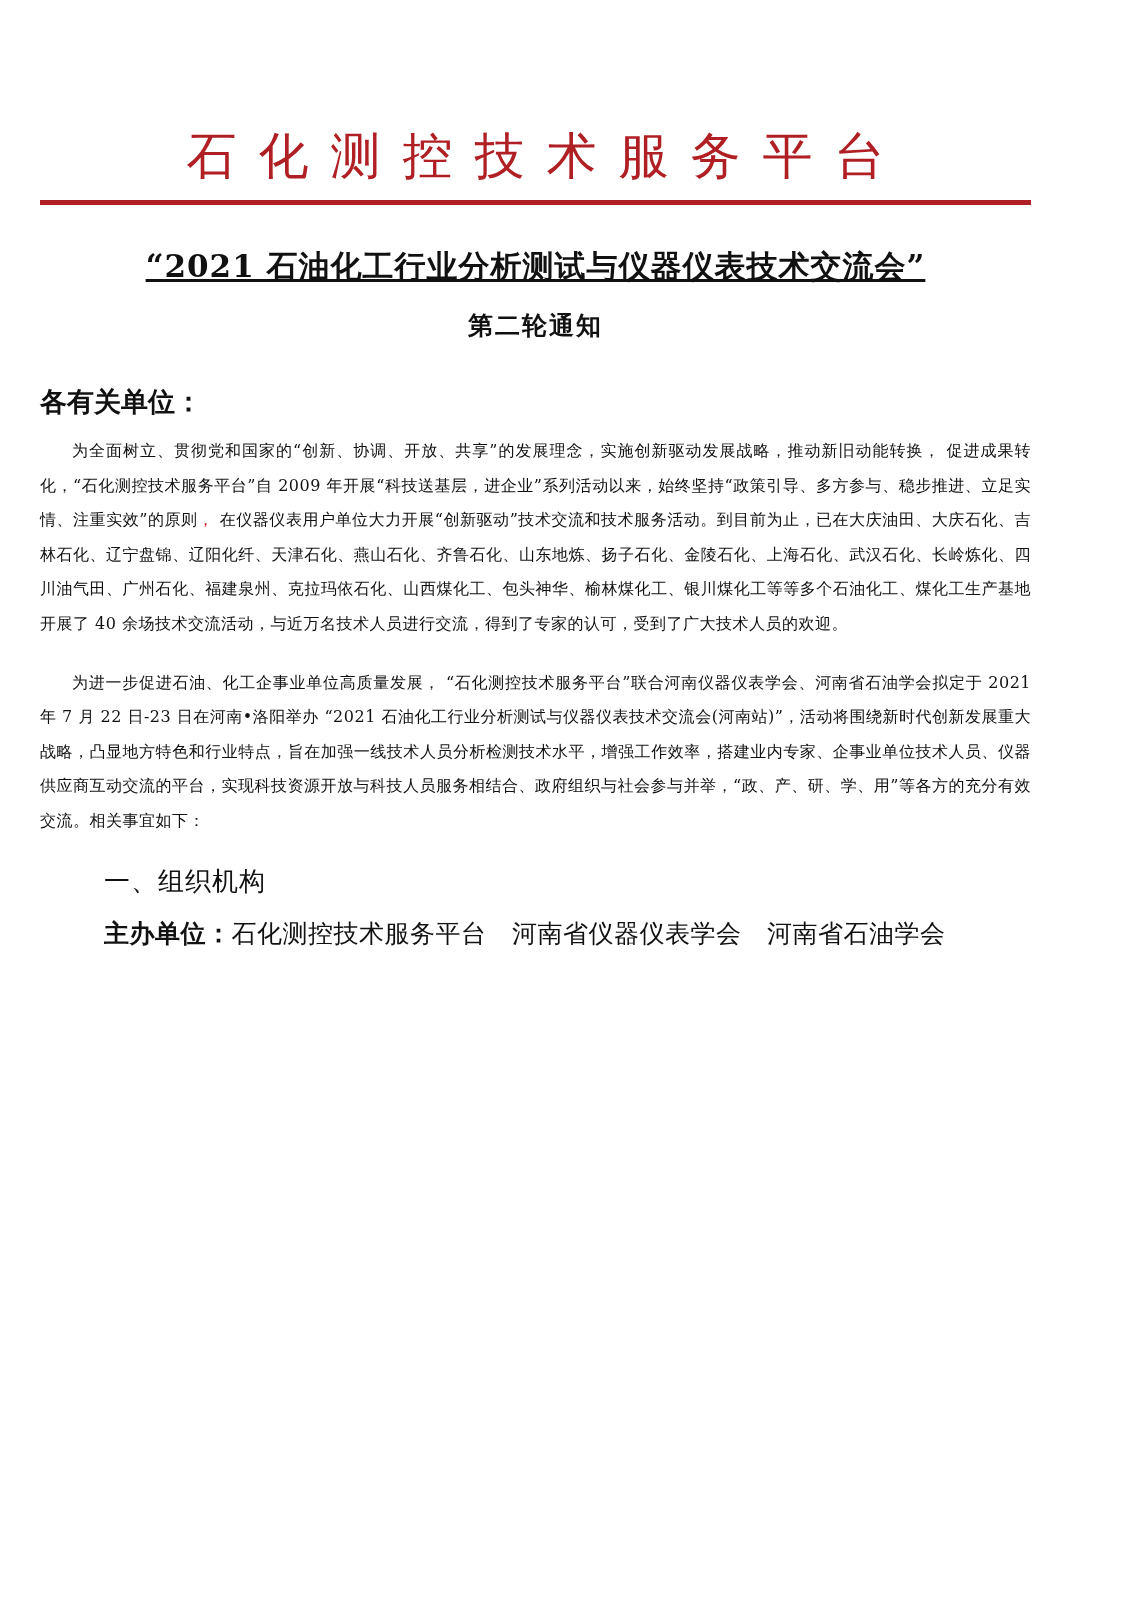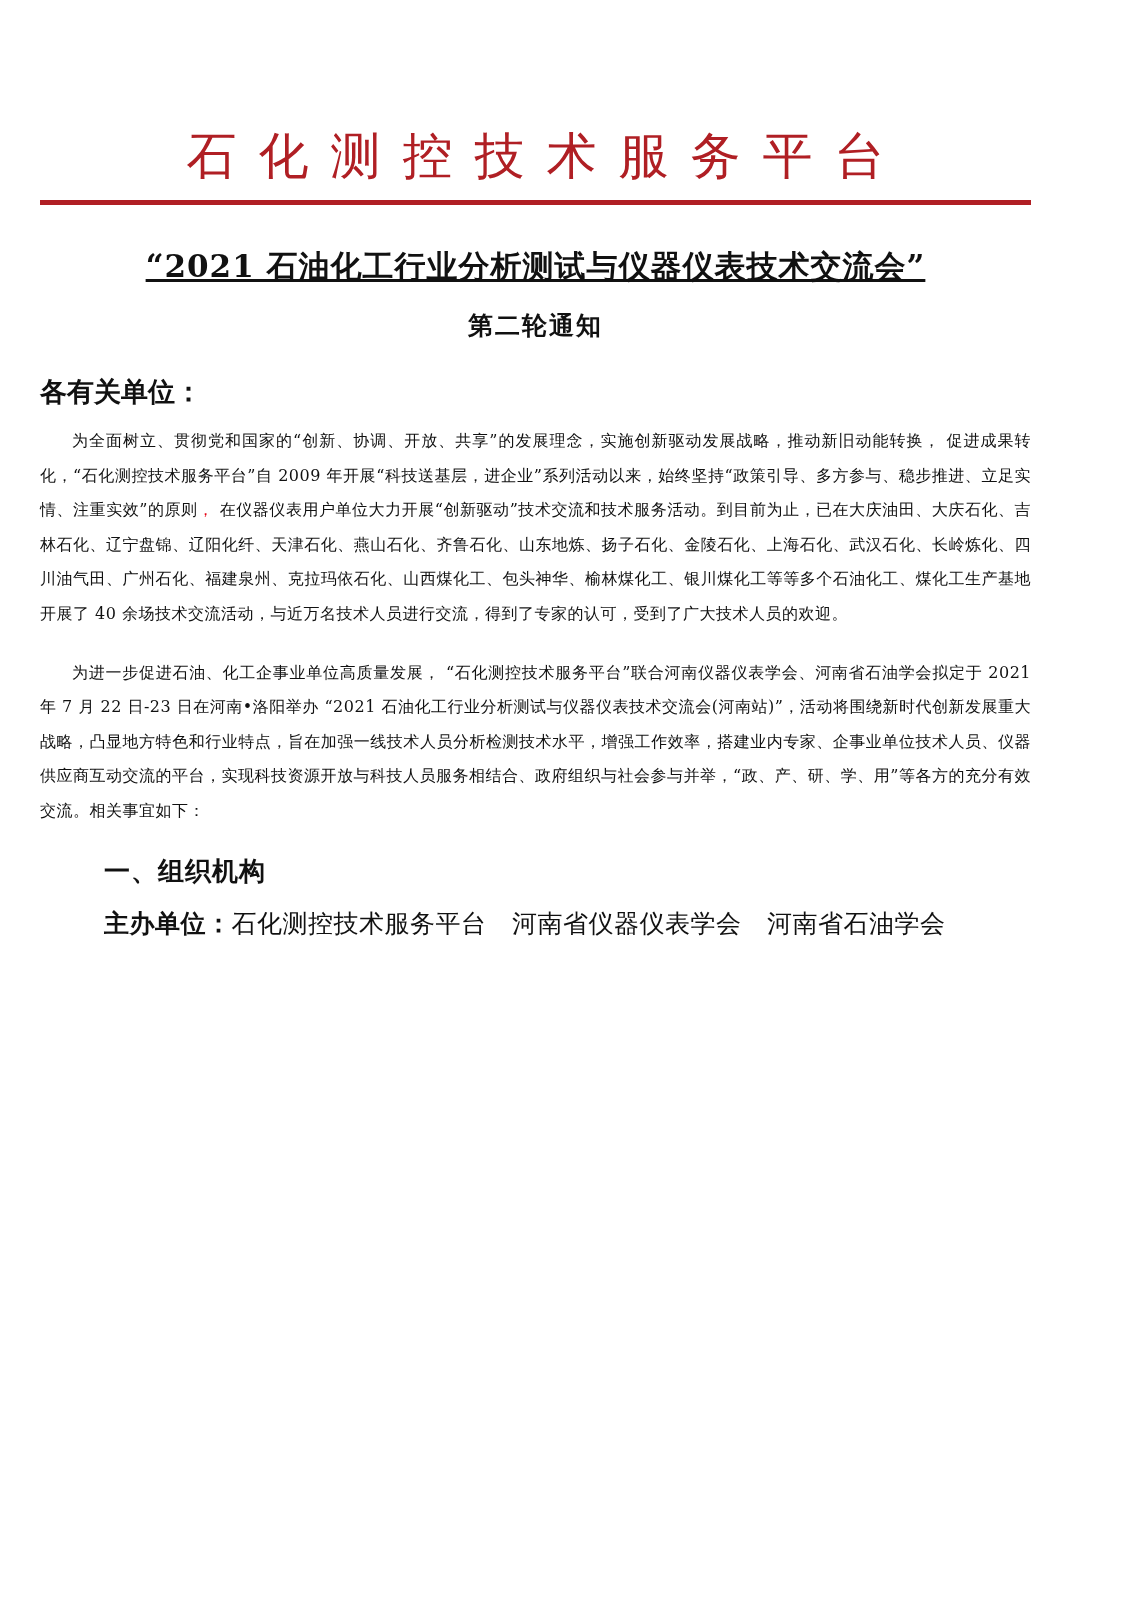--- a/index.html
+++ b/index.html
@@ -49,21 +49,21 @@
   }
   .doc-subtitle {
     margin-top: 24px;
     text-align: center;
     font-size: 25px;
     font-weight: 700;
     letter-spacing: 2px;
   }
   
   .salutation {
-    margin-top: 32px;
+    margin-top: 42px;
     font-size: 27px;
     font-weight: 700;
   }
   
   .para {
     margin: 0;
     margin-top: 14px;
     font-size: 16px;
     line-height: 2.16;
     text-align: justify;
@@ -73,21 +73,21 @@
   .para.second {
     margin-top: 24px;
   }
   .red-mark {
     color: #e60012;
   }
   
   .section-heading {
     margin: 26px 0 0 64px;
     font-size: 26px;
-    font-weight: 700;
+    font-weight: 400;
     letter-spacing: 1px;
   }
   .org-row {
     margin: 20px 0 0 64px;
     font-size: 25px;
     line-height: 1.2;
     letter-spacing: 0.5px;
   }
   .org-label {
     font-weight: 700;

